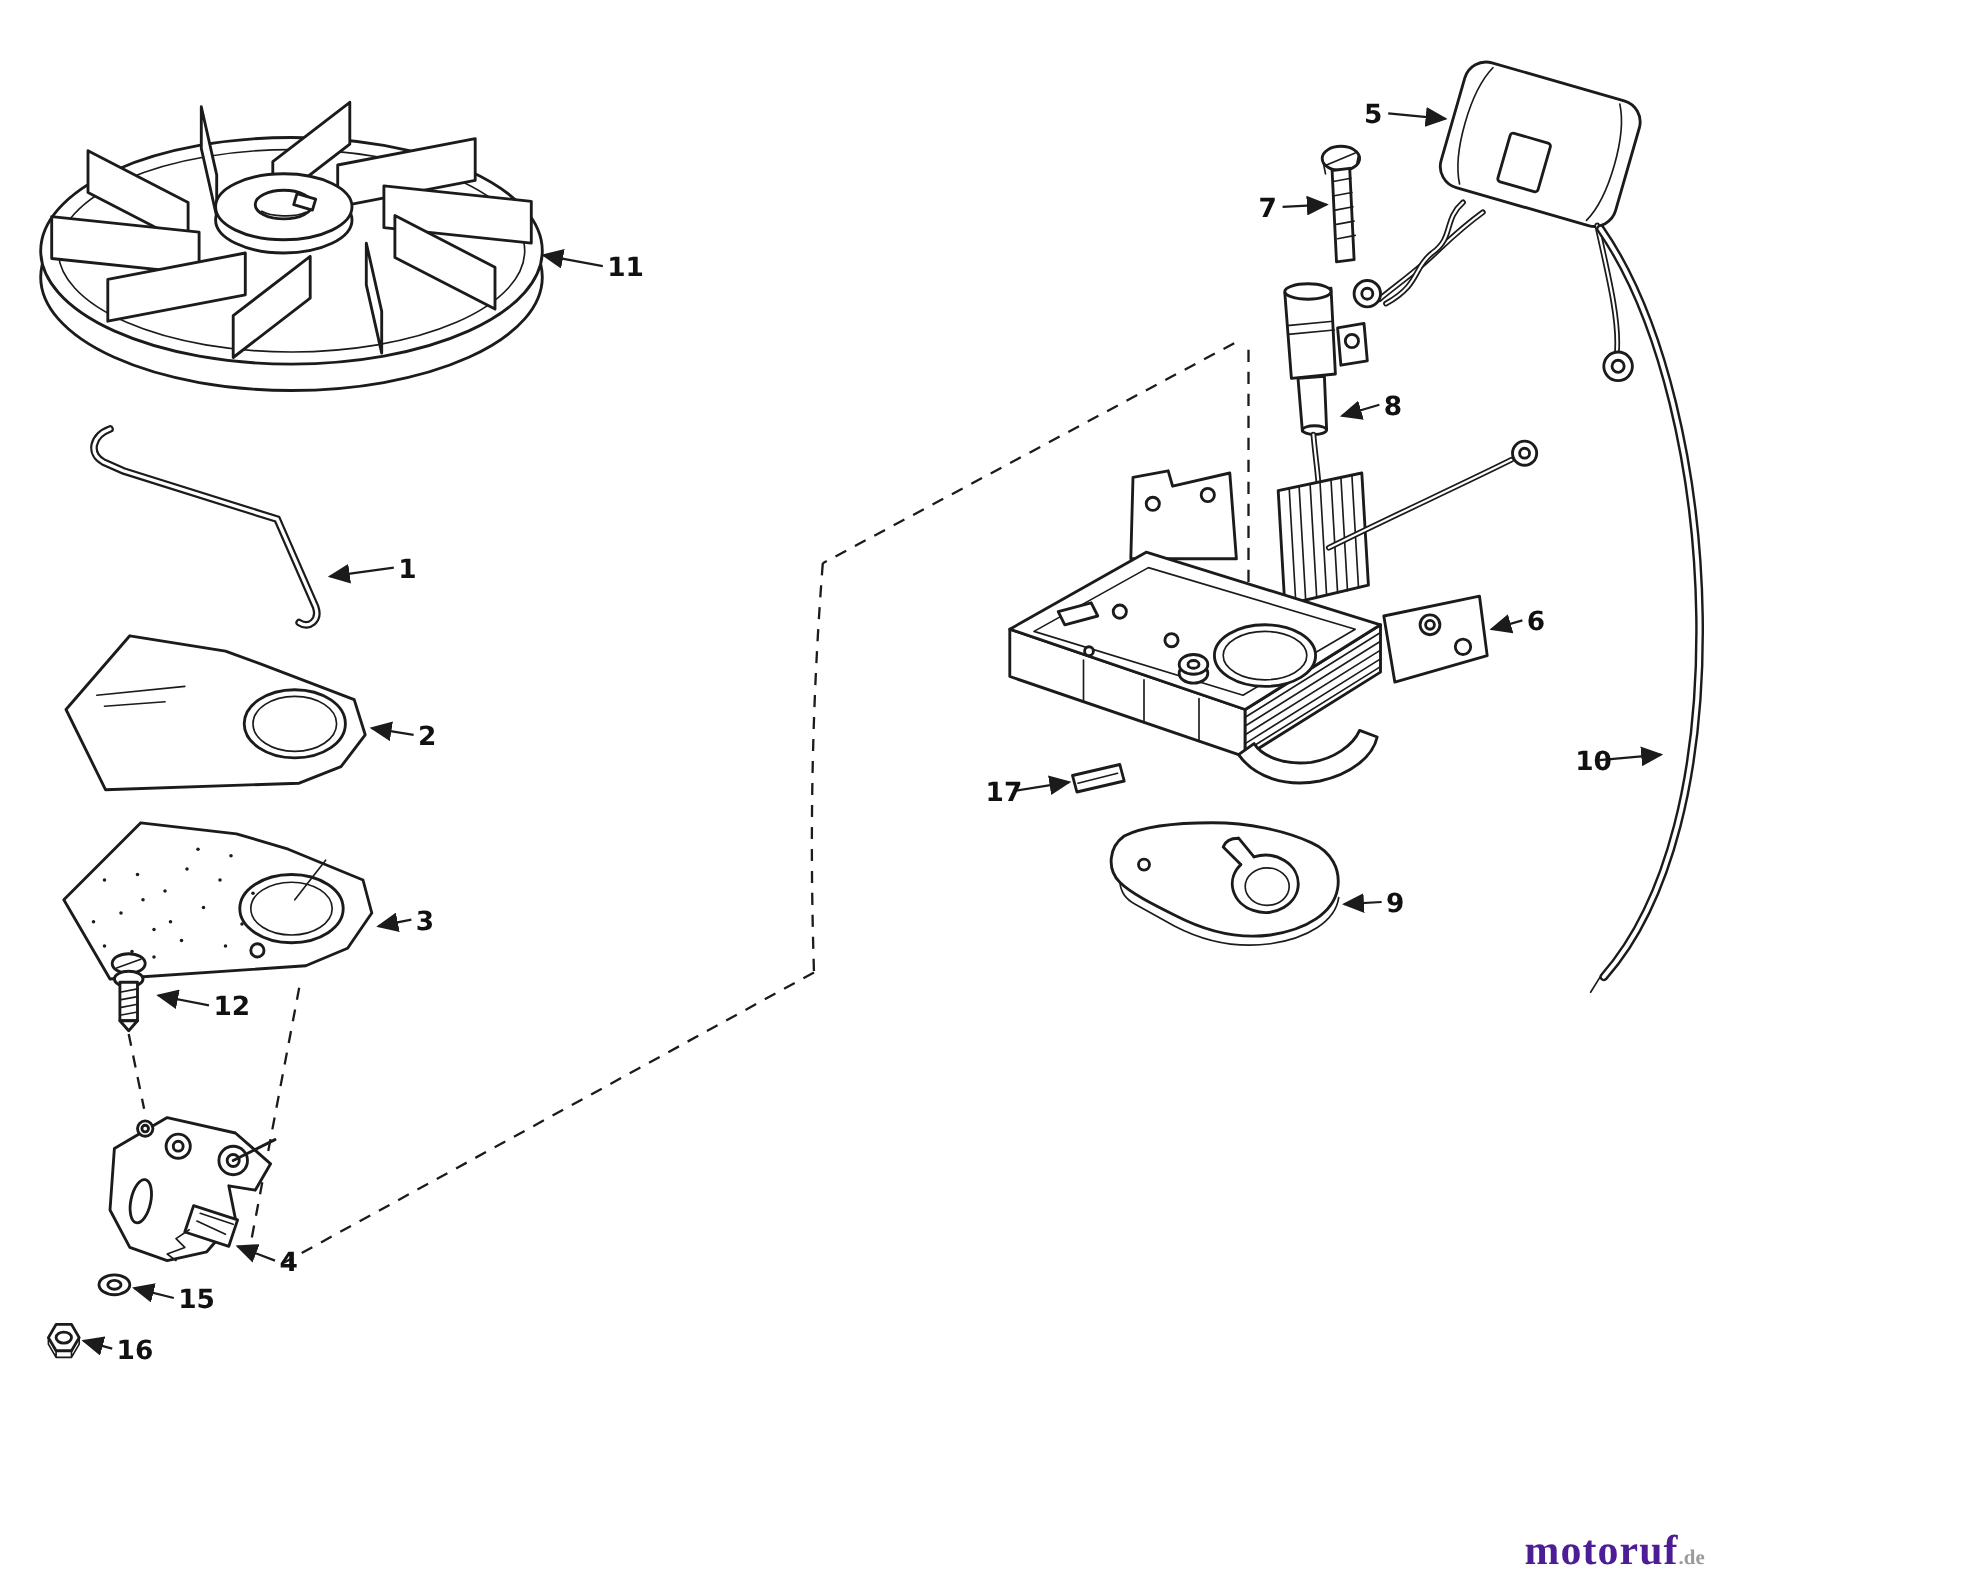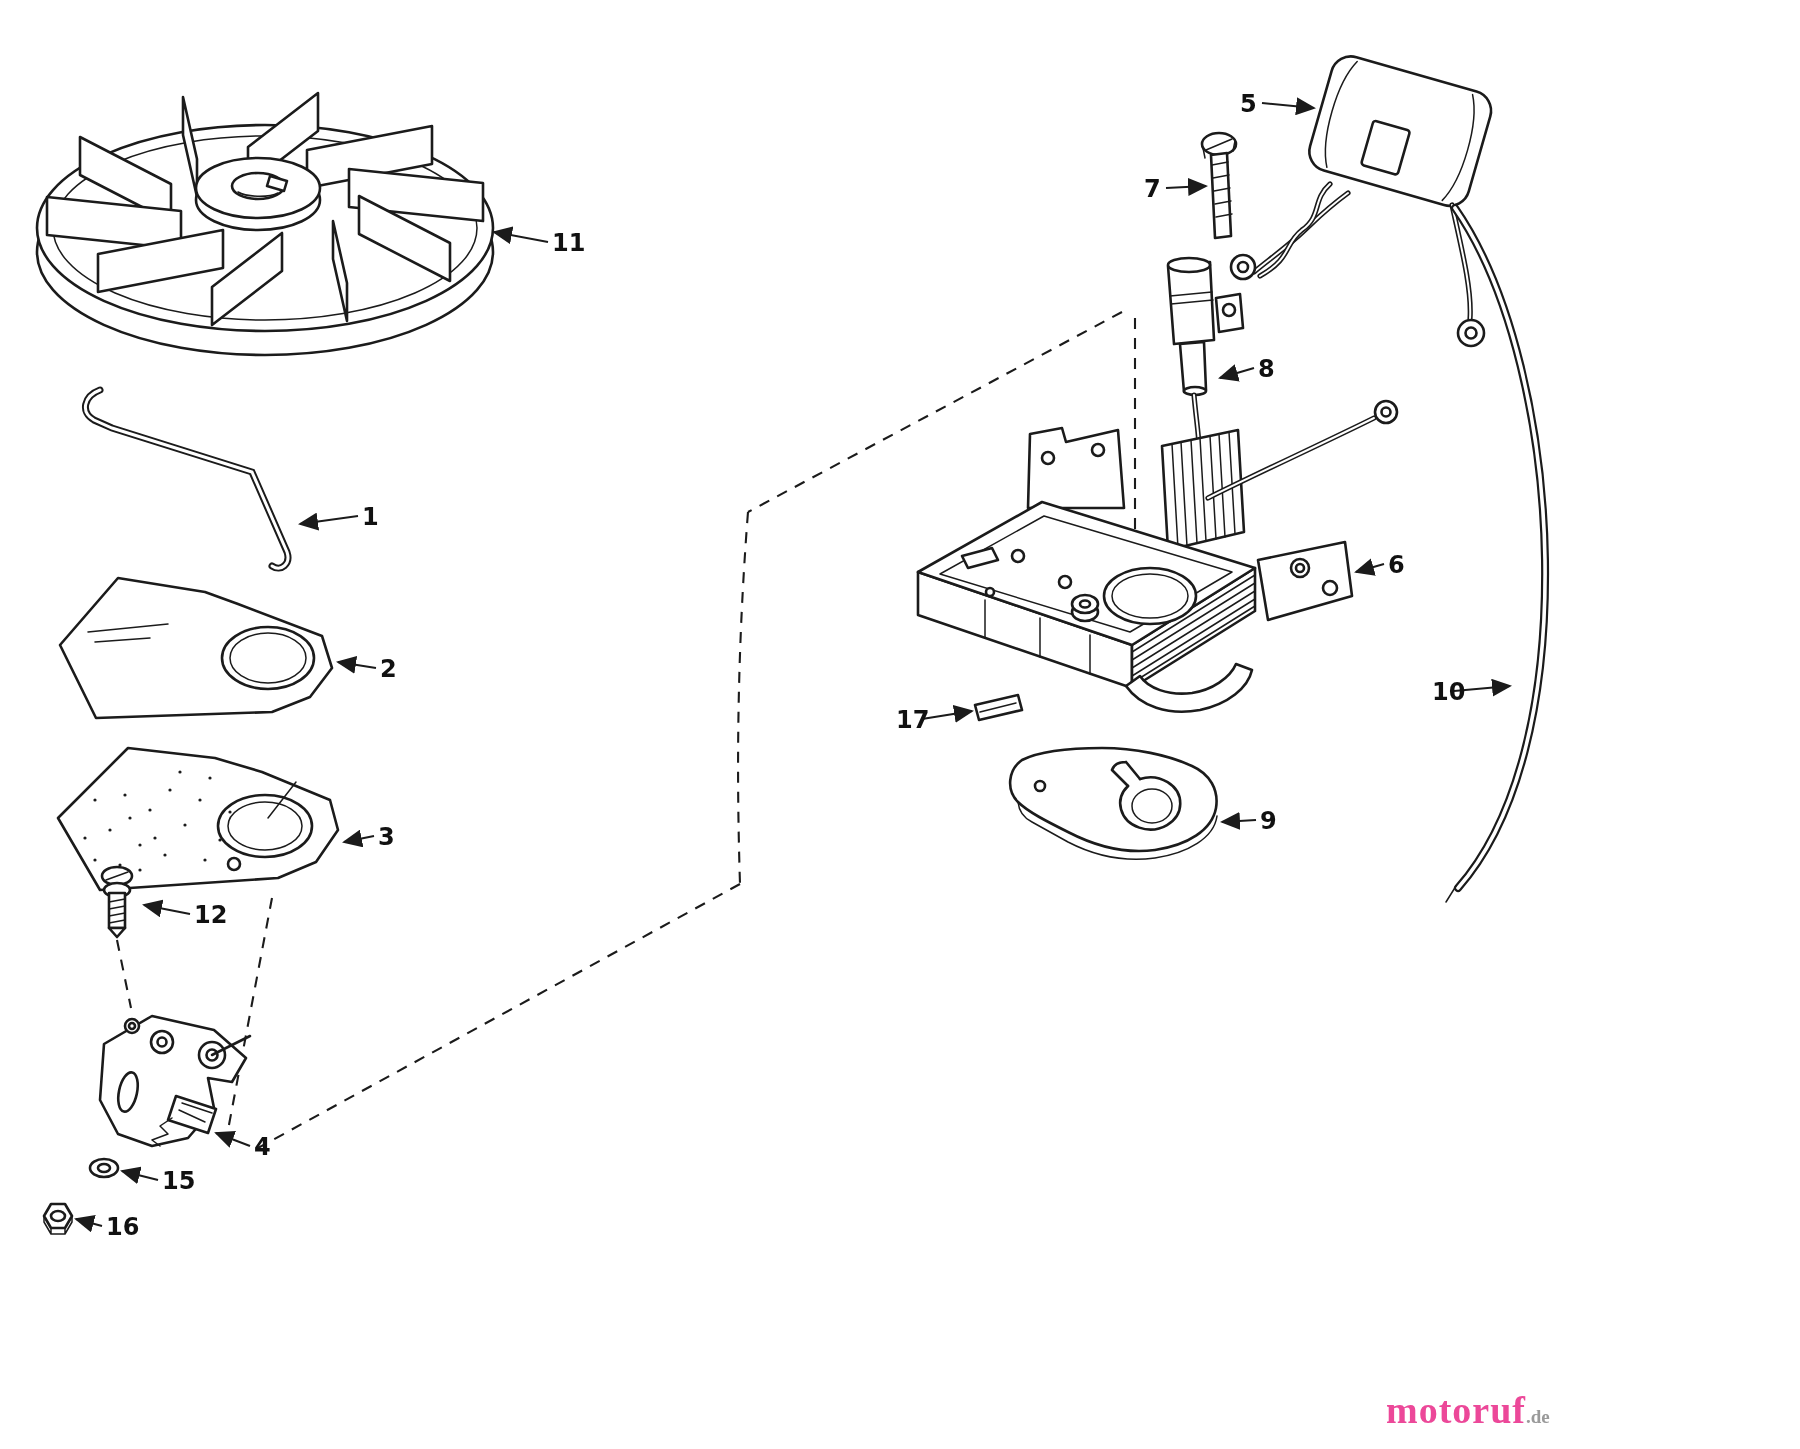--- a/index.html
+++ b/index.html
@@ -17,21 +17,21 @@
 
   .wireO  { fill:none; stroke:#1b1b1b; stroke-width:7;   stroke-linecap:round; }
   .wireI  { fill:none; stroke:#ffffff; stroke-width:3;   stroke-linecap:round; }
   .wire2O { fill:none; stroke:#1b1b1b; stroke-width:5.2; stroke-linecap:round; }
   .wire2I { fill:none; stroke:#ffffff; stroke-width:2;   stroke-linecap:round; }
   .wire3O { fill:none; stroke:#1b1b1b; stroke-width:8;   stroke-linecap:round; }
   .wire3I { fill:none; stroke:#ffffff; stroke-width:3.6; stroke-linecap:round; }
 
   .watermark { position:absolute; left:1386px; top:1388px; white-space:nowrap;
                font-family:"Liberation Serif", serif; }
-  .wm-brand { color:#ec4899; font-weight:bold; font-size:38px; letter-spacing:1px; }
+  .wm-brand { color:#4c1d95; font-weight:bold; font-size:38px; letter-spacing:1px; }
   .wm-tld   { color:#9a9a9a; font-weight:bold; font-size:19px;text-align:right; }
 </style>
 </head>
 <body>
 
 <div class="page">
 <svg width="1800" height="1449" viewBox="0 0 1800 1449">
   <defs>
     <marker id="arrowhead" markerWidth="11" markerHeight="9" refX="9" refY="4.5" orient="auto">
       <path d="M0,0 L10,4.5 L0,9 Z" fill="#1b1b1b"></path>

